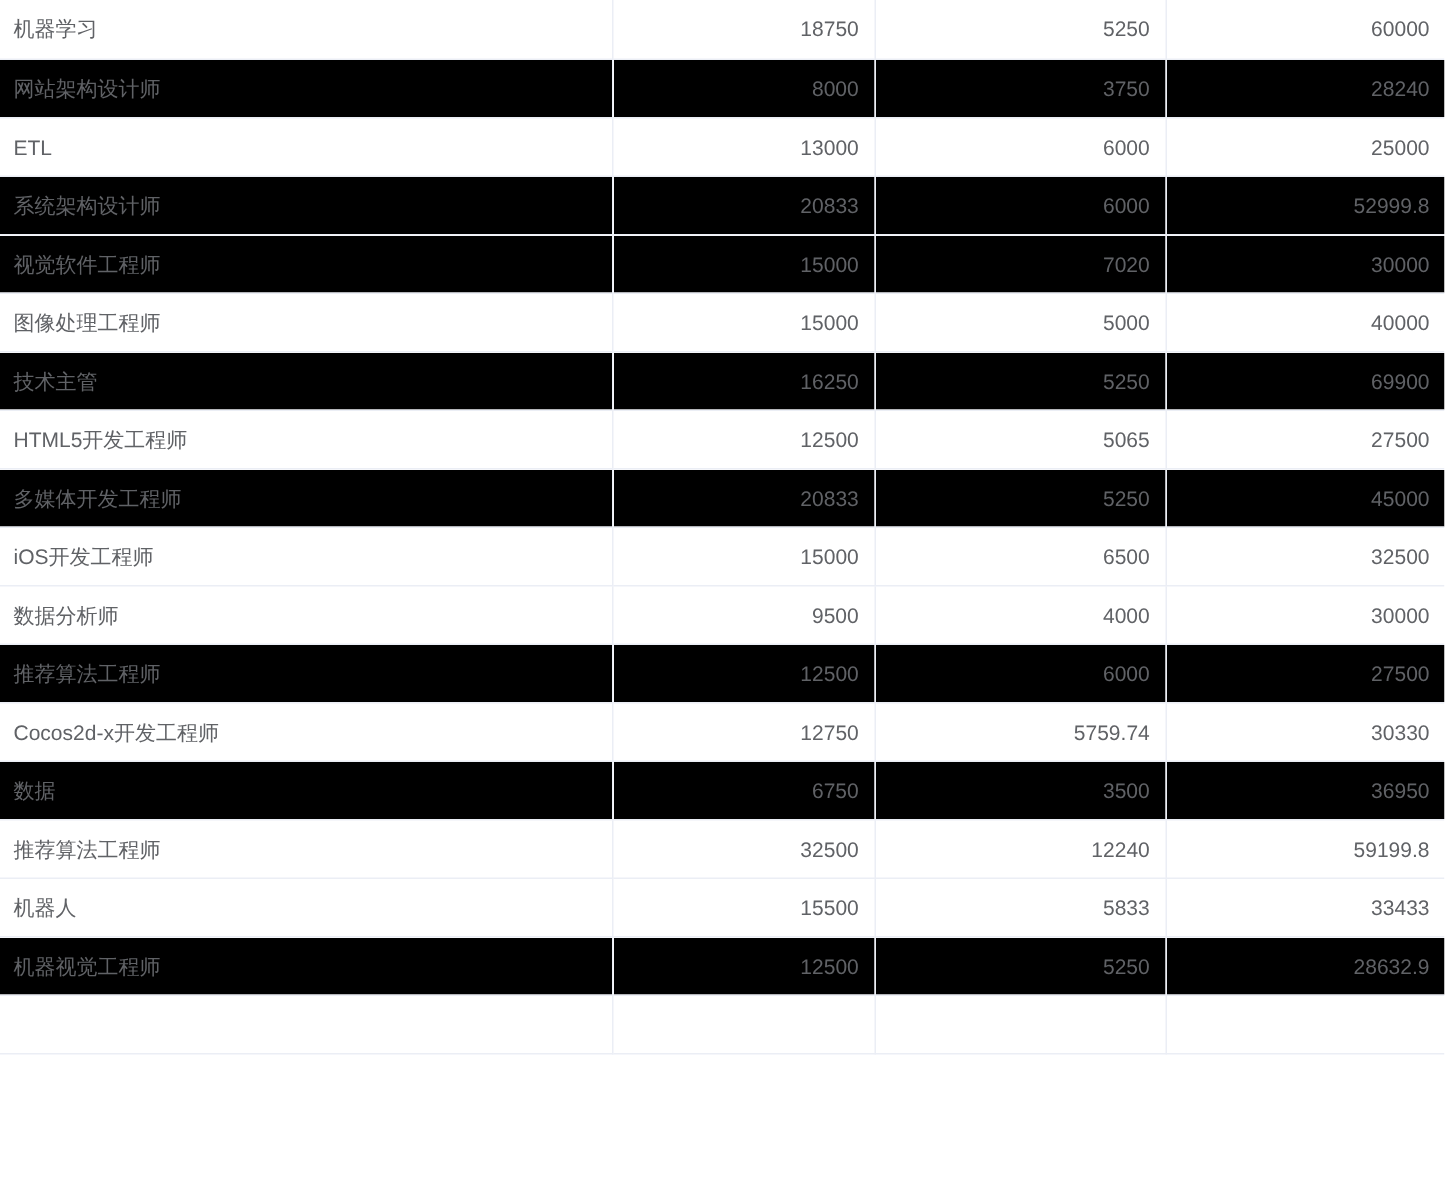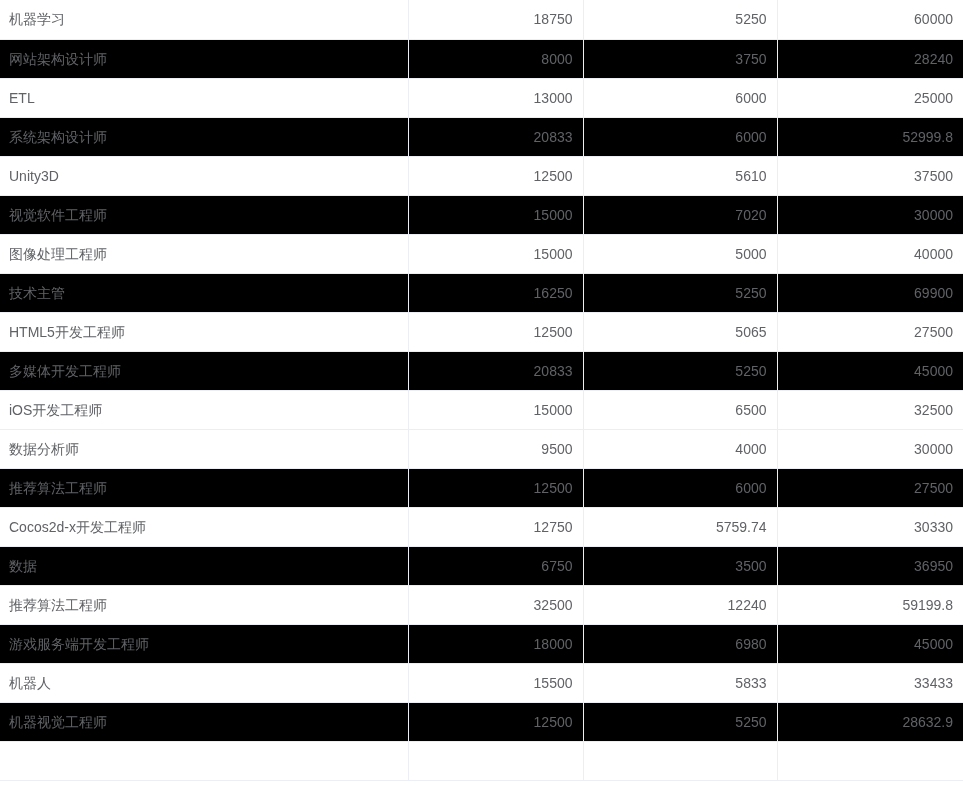--- a/index.html
+++ b/index.html
@@ -105,26 +105,20 @@
           <td class="cell-num">13000</td>
           <td class="cell-num">6000</td>
           <td class="cell-num last-col">25000</td>
         </tr>
         <tr class="stripe">
           <td class="cell-name">系统架构设计师</td>
           <td class="cell-num">20833</td>
           <td class="cell-num">6000</td>
           <td class="cell-num last-col">52999.8</td>
         </tr>
-        <tr>
-          <td class="cell-name">Unity3D</td>
-          <td class="cell-num">12500</td>
-          <td class="cell-num">5610</td>
-          <td class="cell-num last-col">37500</td>
-        </tr>
         <tr class="stripe">
           <td class="cell-name">视觉软件工程师</td>
           <td class="cell-num">15000</td>
           <td class="cell-num">7020</td>
           <td class="cell-num last-col">30000</td>
         </tr>
         <tr>
           <td class="cell-name">图像处理工程师</td>
           <td class="cell-num">15000</td>
           <td class="cell-num">5000</td>
@@ -177,26 +171,20 @@
           <td class="cell-num">6750</td>
           <td class="cell-num">3500</td>
           <td class="cell-num last-col">36950</td>
         </tr>
         <tr>
           <td class="cell-name">推荐算法工程师</td>
           <td class="cell-num">32500</td>
           <td class="cell-num">12240</td>
           <td class="cell-num last-col">59199.8</td>
         </tr>
-        <tr class="stripe">
-          <td class="cell-name">游戏服务端开发工程师</td>
-          <td class="cell-num">18000</td>
-          <td class="cell-num">6980</td>
-          <td class="cell-num last-col">45000</td>
-        </tr>
         <tr>
           <td class="cell-name">机器人</td>
           <td class="cell-num">15500</td>
           <td class="cell-num">5833</td>
           <td class="cell-num last-col">33433</td>
         </tr>
         <tr class="stripe">
           <td class="cell-name">机器视觉工程师</td>
           <td class="cell-num">12500</td>
           <td class="cell-num">5250</td>

